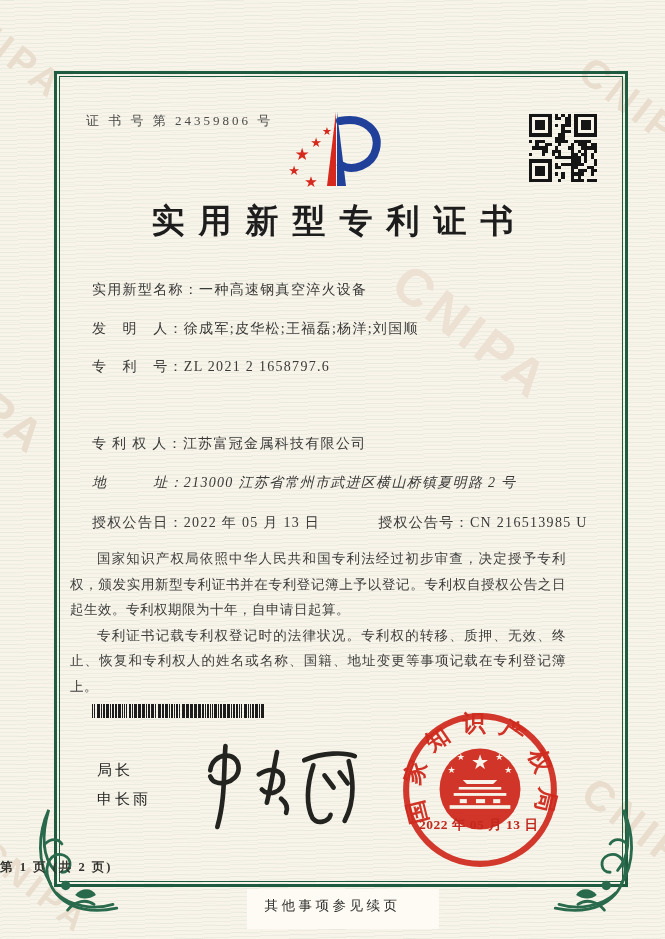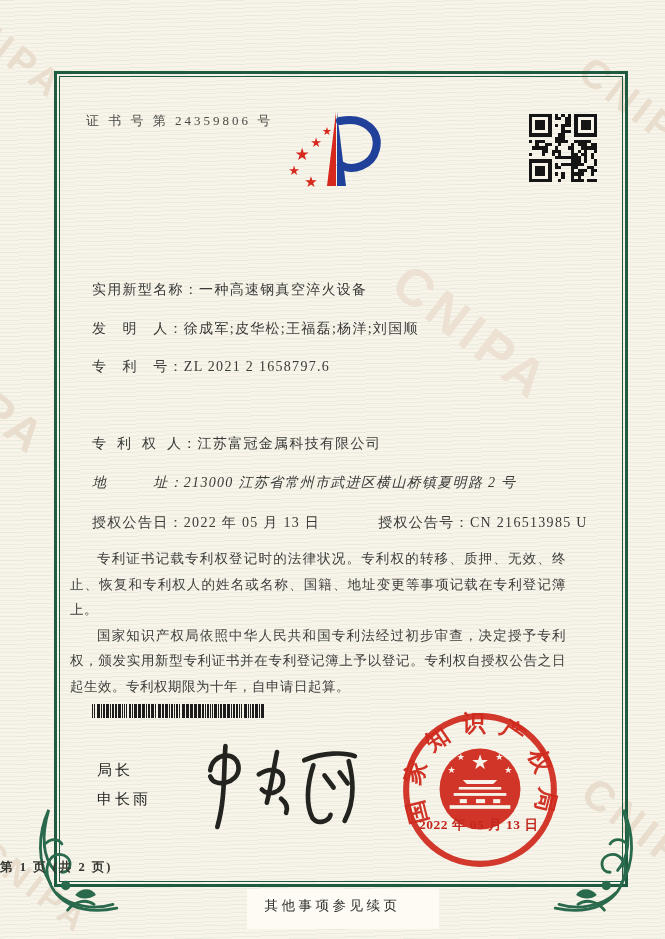--- a/index.html
+++ b/index.html
@@ -243,43 +243,44 @@
       <rect x="1" y="1" width="5" height="5" fill="#f9f4ea"></rect>
       <rect x="2" y="2" width="3" height="3" fill="#151515"></rect>
       <rect x="14" y="0" width="7" height="7" fill="#151515"></rect>
       <rect x="15" y="1" width="5" height="5" fill="#f9f4ea"></rect>
       <rect x="16" y="2" width="3" height="3" fill="#151515"></rect>
       <rect x="0" y="14" width="7" height="7" fill="#151515"></rect>
       <rect x="1" y="15" width="5" height="5" fill="#f9f4ea"></rect>
       <rect x="2" y="16" width="3" height="3" fill="#151515"></rect>
     </svg>
 
+  <div class="title">实用新型专利证书</div>
 
   <div class="row" style="top:281px;">
     <span class="lbl">实用新型名称：</span><span class="val">一种高速钢真空淬火设备</span>
   </div>
   <div class="row" style="top:320px;">
     <span class="lbl">发　明　人：</span><span class="val">徐成军;皮华松;王福磊;杨洋;刘国顺</span>
   </div>
   <div class="row" style="top:358px;">
     <span class="lbl">专　利　号：</span><span class="val">ZL 2021 2 1658797.6</span>
   </div>
-  <div class="row" style="top:435px;font-family:Liberation Mono, monospace;">
+  <div class="row" style="top:435px;">
     <span class="lbl">专 利 权 人：</span><span class="val">江苏富冠金属科技有限公司</span>
   </div>
   <div class="row" style="top:474px;font-style:italic;">
     <span class="lbl">地　　　址：</span><span class="val">213000 江苏省常州市武进区横山桥镇夏明路 2 号</span>
   </div>
   <div class="row grantrow" style="top:514px;">
     <span>授权公告日：</span><span>2022 年 05 月 13 日</span><span class="grant-gap"></span><span>授权公告号：</span><span>CN 216513985 U</span>
   </div>
 
   <div class="legal">
+    <p>国家知识产权局依照中华人民共和国专利法经过初步审查，决定授予专利权，颁发实用新型专利证书并在专利登记簿上予以登记。专利权自授权公告之日起生效。专利权期限为十年，自申请日起算。</p>
     <p>专利证书记载专利权登记时的法律状况。专利权的转移、质押、无效、终止、恢复和专利权人的姓名或名称、国籍、地址变更等事项记载在专利登记簿上。</p>
-    <p>国家知识产权局依照中华人民共和国专利法经过初步审查，决定授予专利权，颁发实用新型专利证书并在专利登记簿上予以登记。专利权自授权公告之日起生效。专利权期限为十年，自申请日起算。</p>
   </div>
 
   <div id="barcode" class="barcode"><span class="bar" style="width: 1px; margin-right: 1px;"></span><span class="bar" style="width: 1px; margin-right: 2px;"></span><span class="bar" style="width: 3px; margin-right: 1px;"></span><span class="bar" style="width: 1px; margin-right: 1px;"></span><span class="bar" style="width: 2px; margin-right: 1px;"></span><span class="bar" style="width: 3px; margin-right: 1px;"></span><span class="bar" style="width: 1px; margin-right: 1px;"></span><span class="bar" style="width: 2px; margin-right: 1px;"></span><span class="bar" style="width: 2px; margin-right: 1px;"></span><span class="bar" style="width: 3px; margin-right: 1px;"></span><span class="bar" style="width: 1px; margin-right: 1px;"></span><span class="bar" style="width: 1px; margin-right: 1px;"></span><span class="bar" style="width: 1px; margin-right: 2px;"></span><span class="bar" style="width: 2px; margin-right: 1px;"></span><span class="bar" style="width: 1px; margin-right: 1px;"></span><span class="bar" style="width: 3px; margin-right: 1px;"></span><span class="bar" style="width: 3px; margin-right: 1px;"></span><span class="bar" style="width: 3px; margin-right: 1px;"></span><span class="bar" style="width: 1px; margin-right: 1px;"></span><span class="bar" style="width: 2px; margin-right: 1px;"></span><span class="bar" style="width: 3px; margin-right: 1px;"></span><span class="bar" style="width: 1px; margin-right: 2px;"></span><span class="bar" style="width: 3px; margin-right: 1px;"></span><span class="bar" style="width: 2px; margin-right: 1px;"></span><span class="bar" style="width: 3px; margin-right: 1px;"></span><span class="bar" style="width: 1px; margin-right: 1px;"></span><span class="bar" style="width: 2px; margin-right: 1px;"></span><span class="bar" style="width: 1px; margin-right: 1px;"></span><span class="bar" style="width: 2px; margin-right: 1px;"></span><span class="bar" style="width: 1px; margin-right: 2px;"></span><span class="bar" style="width: 3px; margin-right: 1px;"></span><span class="bar" style="width: 3px; margin-right: 1px;"></span><span class="bar" style="width: 3px; margin-right: 1px;"></span><span class="bar" style="width: 3px; margin-right: 1px;"></span><span class="bar" style="width: 3px; margin-right: 1px;"></span><span class="bar" style="width: 2px; margin-right: 1px;"></span><span class="bar" style="width: 1px; margin-right: 1px;"></span><span class="bar" style="width: 2px; margin-right: 1px;"></span><span class="bar" style="width: 1px; margin-right: 1px;"></span><span class="bar" style="width: 1px; margin-right: 1px;"></span><span class="bar" style="width: 3px; margin-right: 1px;"></span><span class="bar" style="width: 1px; margin-right: 1px;"></span><span class="bar" style="width: 2px; margin-right: 1px;"></span><span class="bar" style="width: 3px; margin-right: 1px;"></span><span class="bar" style="width: 3px; margin-right: 1px;"></span><span class="bar" style="width: 1px; margin-right: 1px;"></span><span class="bar" style="width: 2px; margin-right: 1px;"></span><span class="bar" style="width: 2px; margin-right: 1px;"></span><span class="bar" style="width: 1px; margin-right: 1px;"></span><span class="bar" style="width: 1px; margin-right: 2px;"></span><span class="bar" style="width: 3px; margin-right: 1px;"></span><span class="bar" style="width: 1px; margin-right: 1px;"></span><span class="bar" style="width: 1px; margin-right: 1px;"></span><span class="bar" style="width: 2px; margin-right: 1px;"></span><span class="bar" style="width: 3px; margin-right: 1px;"></span><span class="bar" style="width: 1px; margin-right: 1px;"></span><span class="bar" style="width: 3px; margin-right: 1px;"></span></div>
 
   <div class="officer">
     <div>局长</div>
     <div>申长雨</div>
   </div>
 
   <svg class="signature" viewBox="0 0 170 95">

